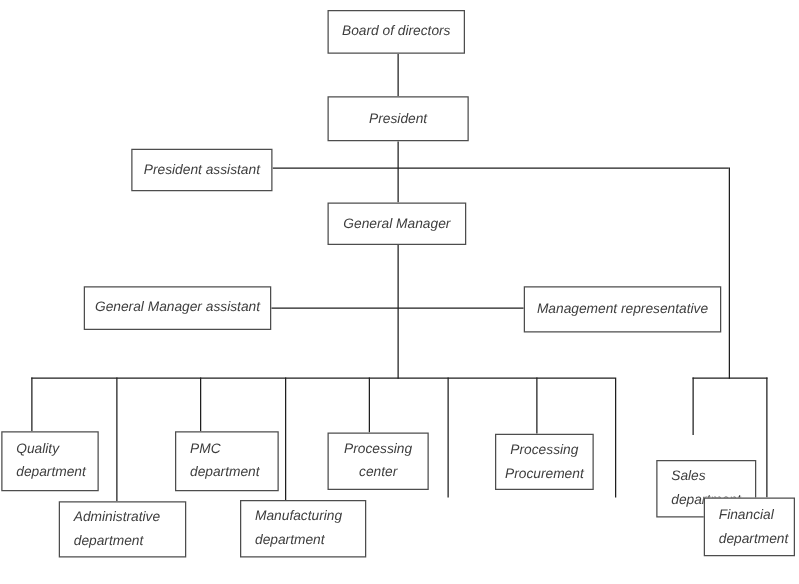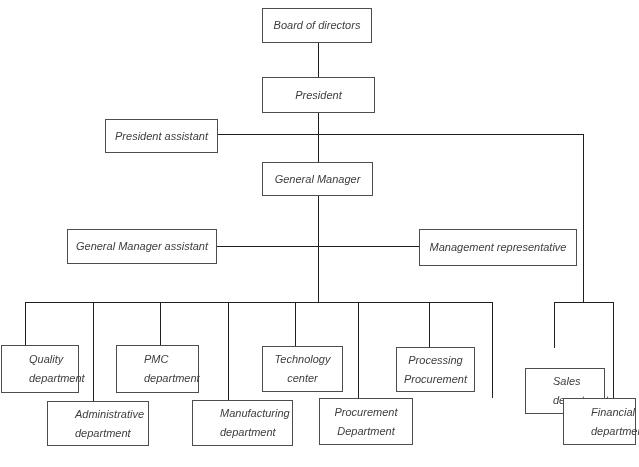--- a/index.html
+++ b/index.html
@@ -9,21 +9,21 @@
     color:#3d3d3d;overflow:hidden;
   }
   .node{
     position:absolute;box-sizing:border-box;
     border:1px solid #4d4d4d;background:#ffffff;
     display:flex;align-items:center;
     font-size:11px;line-height:19px;
   }
   .node .lbl{width:100%;}
   .align-center{text-align:center;padding:12px 3px;}
-  .align-left{text-align:left;padding-left:27px;padding-right:2px;}
+  .align-left{text-align:left;padding-left:11px;padding-right:2px;}
   .hline,.vline{position:absolute;background:#1f1f1f;}
   .hline{height:1px;}
   .vline{width:1px;}
 </style>
 </head>
 <body>
 
 <div class="stage">
 
   <div class="vline" style="left:318px;top:43px;height:34px"></div>
@@ -70,35 +70,32 @@
   </div>
 
   <div class="node align-left" style="left:1px;top:345px;width:78px;height:48px">
     <span class="lbl">Quality department</span>
   </div>
 
   <div class="node align-left" style="left:47px;top:401px;width:102px;height:45px">
     <span class="lbl">Administrative department</span>
   </div>
 
-  <div class="node align-left" style="left:116px;top:345px;width:83px;height:48px">
+  <div class="node align-left" style="left:140px;top:345px;width:83px;height:48px">
     <span class="lbl">PMC department</span>
   </div>
 
   <div class="node align-left" style="left:192px;top:400px;width:101px;height:46px">
     <span class="lbl">Manufacturing department</span>
   </div>
 
   <div class="node align-center" style="left:262px;top:346px;width:81px;height:46px">
-    <span class="lbl">Technology center</span>
+    <span class="lbl">Processing center</span>
   </div>
 
-  <div class="node align-center" style="left:319px;top:398px;width:94px;height:47px">
-    <span class="lbl">Procurement Department</span>
-  </div>
 
   <div class="node align-center" style="left:396px;top:347px;width:79px;height:45px">
     <span class="lbl">Processing Procurement</span>
   </div>
 
 
   <div class="node align-left" style="left:525px;top:368px;width:80px;height:46px">
     <span class="lbl">Sales department</span>
   </div>
 

